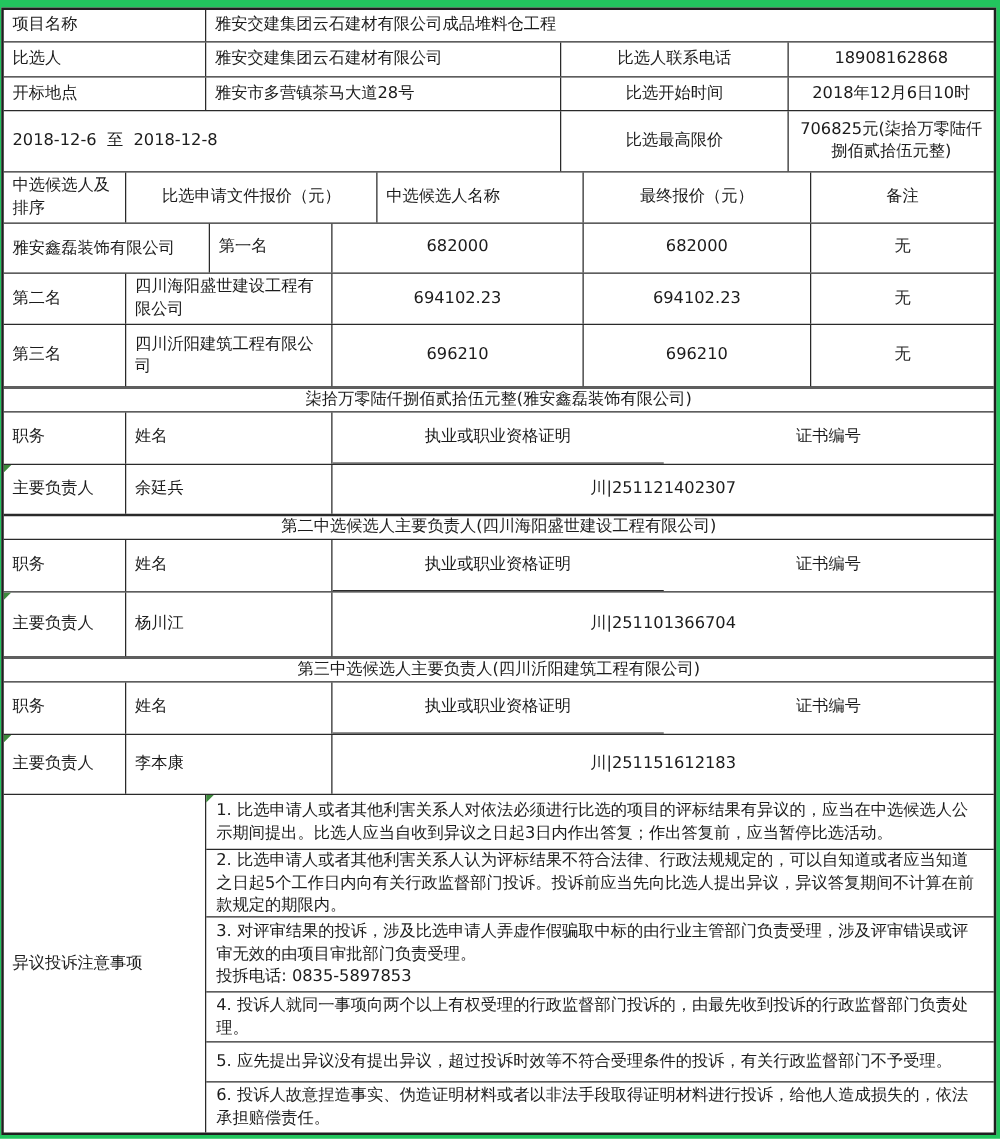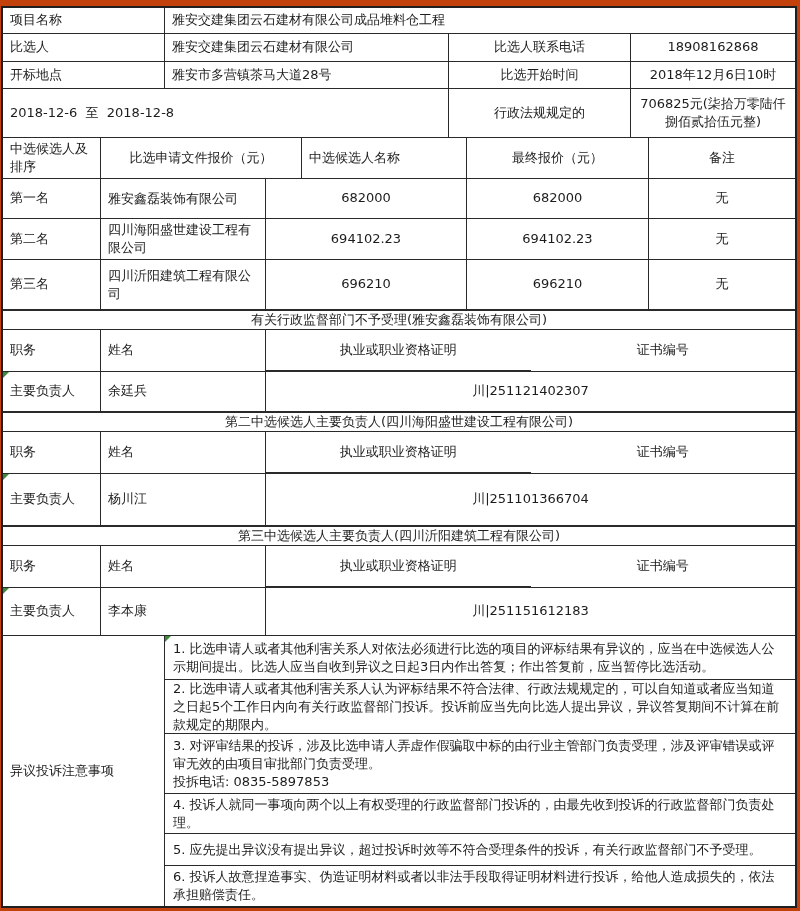--- a/index.html
+++ b/index.html
@@ -2,21 +2,21 @@
 <html><head>
 <meta charset="utf-8">
 <style>
   * { box-sizing: border-box; margin: 0; padding: 0; }
   body {
     background: #fdfdfd;
     font-family: "DejaVu Sans", "Liberation Sans", sans-serif;
     color: #1c1c1c;
     -webkit-font-smoothing: antialiased;
   }
-  .page { width: 800px; height: 911px; overflow: hidden; position: relative; background:#c2410c; }
+  .page { width: 800px; height: 911px; overflow: hidden; position: relative; background:#22c55e; }
   .tbl {
     position: absolute; top: 6px; left: 1px;
     width: 796px;
     border: 2px solid #1f1f1f;
     background: #ffffff;
     font-size: 13px;
     line-height: 1.25;
   }
   .row { display: flex; border-bottom: 1px solid #2a2a2a; }
   .row:last-child { border-bottom: none; }
@@ -85,35 +85,35 @@
 
     <div class="row h27">
       <div class="cell wAB">开标地点</div>
       <div class="cell fill">雅安市多营镇茶马大道28号</div>
       <div class="cell wE center">比选开始时间</div>
       <div class="cell center" style="width:164px;flex:none">2018年12月6日10时</div>
     </div>
 
     <div class="row h49">
       <div class="cell fill pre">2018-12-6  至  2018-12-8</div>
-      <div class="cell wE center">行政法规规定的</div>
+      <div class="cell wE center">比选最高限价</div>
       <div class="cell center wrapln" style="width:164px;flex:none">706825元(柒拾万零陆仟捌佰贰拾伍元整)</div>
     </div>
 
     <div class="row h41">
       <div class="cell wA wrapln">中选候选人及排序</div>
       <div class="cell wD center">比选申请文件报价（元）</div>
       <div class="cell wBC">中选候选人名称</div>
       <div class="cell wE center">最终报价（元）</div>
       <div class="cell fill center">备注</div>
     </div>
 
     <div class="row h40">
+      <div class="cell wBC wrapln">雅安鑫磊装饰有限公司</div>
       <div class="cell wA">第一名</div>
-      <div class="cell wBC wrapln">雅安鑫磊装饰有限公司</div>
       <div class="cell wD center">682000</div>
       <div class="cell wE center">682000</div>
       <div class="cell fill center">无</div>
     </div>
 
     <div class="row h41">
       <div class="cell wA">第二名</div>
       <div class="cell wBC wrapln">四川海阳盛世建设工程有限公司</div>
       <div class="cell wD center">694102.23</div>
       <div class="cell wE center">694102.23</div>
@@ -122,21 +122,21 @@
 
     <div class="row h50">
       <div class="cell wA">第三名</div>
       <div class="cell wBC wrapln">四川沂阳建筑工程有限公司</div>
       <div class="cell wD center">696210</div>
       <div class="cell wE center">696210</div>
       <div class="cell fill center">无</div>
     </div>
 
     <div class="row h20">
-      <div class="cell fill sect-title">有关行政监督部门不予受理(雅安鑫磊装饰有限公司)</div>
+      <div class="cell fill sect-title">柒拾万零陆仟捌佰贰拾伍元整(雅安鑫磊装饰有限公司)</div>
     </div>
     <div class="row h42">
       <div class="cell wA">职务</div>
       <div class="cell wBC">姓名</div>
       <div class="cell fill cert-head">
         <div>执业或职业资格证明</div>
         <div>证书编号</div>
       </div>
     </div>
     <div class="row h40">

